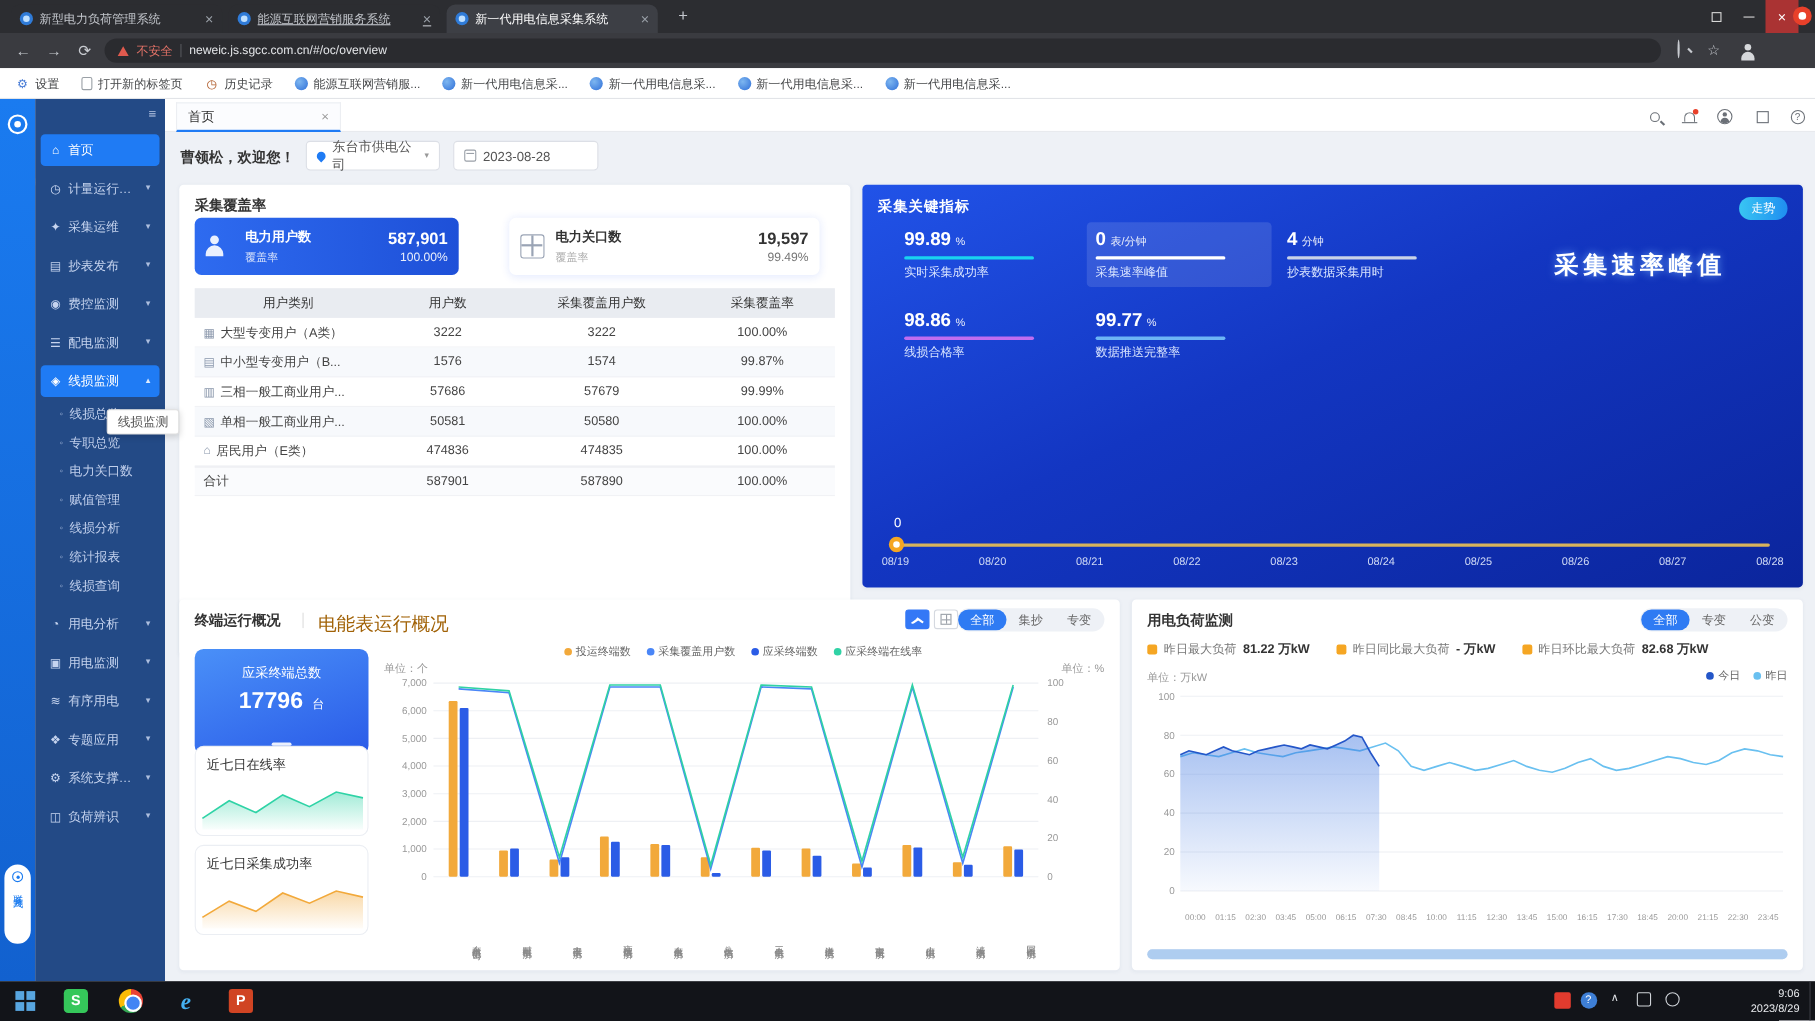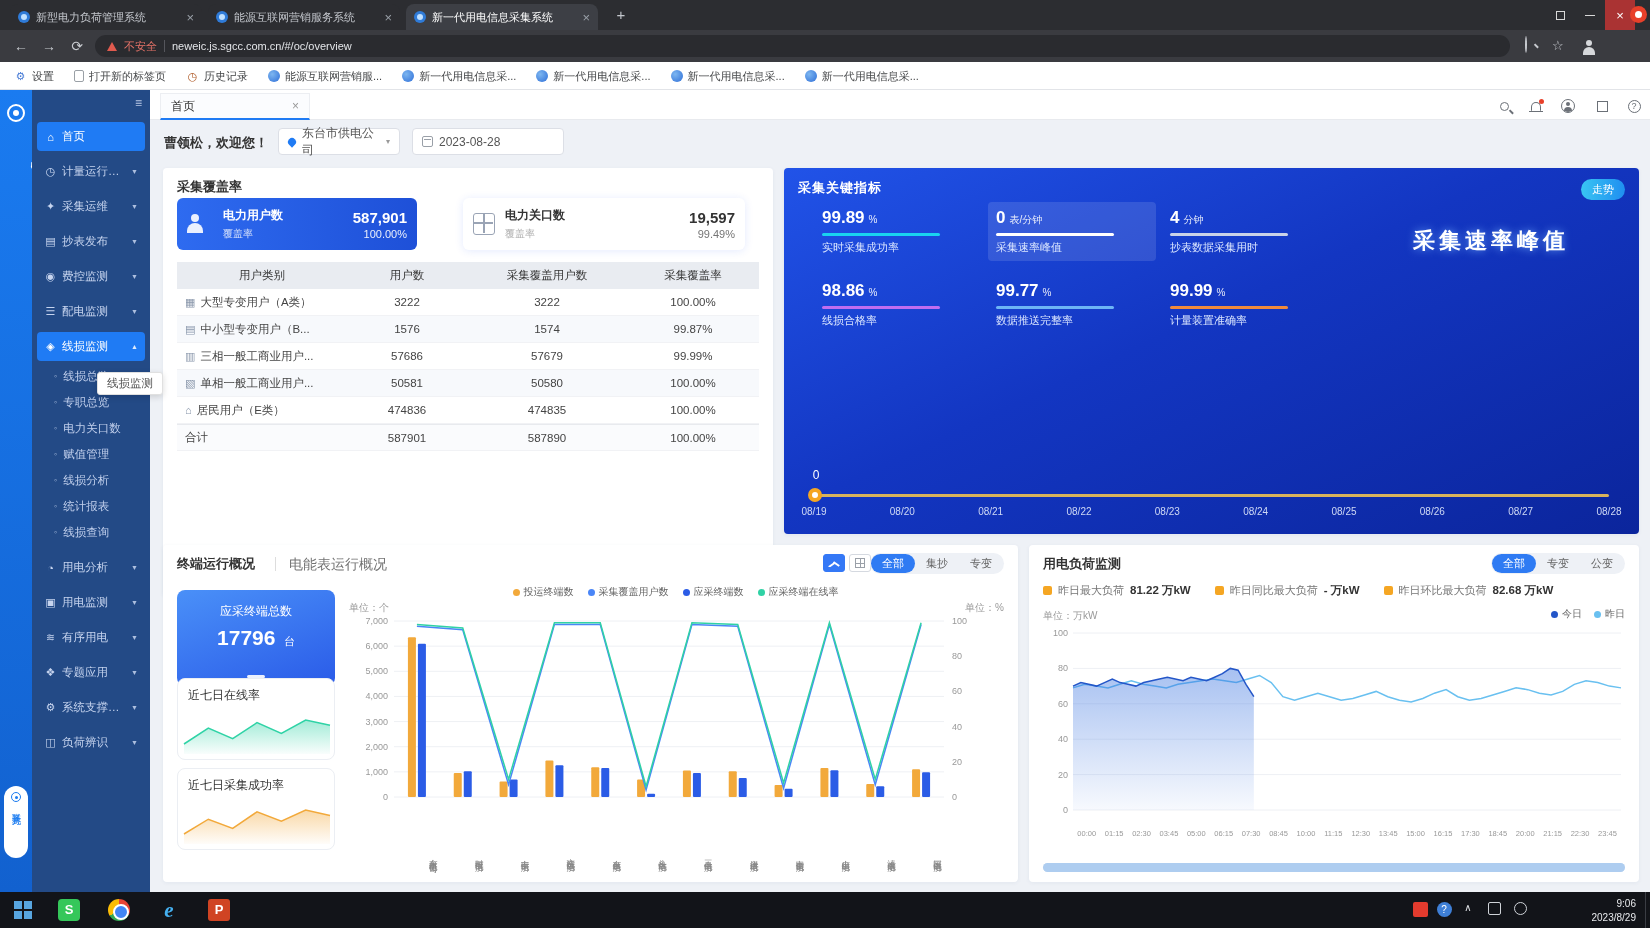--- a/index.html
+++ b/index.html
@@ -86,21 +86,21 @@
 .person-lt::before{content:"";position:absolute;left:4px;top:2px;width:4px;height:4px;border-radius:50%;background:#6b7077;}
 .person-lt::after{content:"";position:absolute;left:2px;top:7px;width:8px;height:5px;border-radius:4px 4px 0 0;background:#6b7077;}
 .expand-ic{width:11px;height:11px;border:1.5px solid #6b7077;position:relative;}
 .help-ic{width:13px;height:13px;border:1.5px solid #6b7077;border-radius:50%;font-size:9px;line-height:11px;text-align:center;color:#6b7077;}
 .help-ic::before{content:"?";}
 
 #userbar{position:absolute;left:0;top:32px;width:1500px;height:44px;}
 #greeting{position:absolute;left:14px;top:12px;font-size:13px;font-weight:bold;color:#333;}
 .inputbox{position:absolute;top:6px;height:27px;background:#fff;border:1px solid #dcdfe6;border-radius:4px;display:flex;align-items:center;gap:6px;padding:0 9px;font-size:12px;color:#555;}
 #orgsel{left:128px;width:122px;}
-#datein{left:262px;width:152px;}
+#datein{left:262px;width:132px;}
 .pin{width:8px;height:8px;background:#1f7bf4;border-radius:50% 50% 50% 0;transform:rotate(-45deg);flex:none;}
 .cal{width:11px;height:11px;border:1.3px solid #9aa0a8;border-radius:2px;position:relative;flex:none;}
 .cal::before{content:"";position:absolute;left:1px;top:2px;width:7px;height:1.3px;background:#9aa0a8;}
 .caret{margin-left:auto;font-size:8px;color:#999;}
 .caret::before{content:"\25BE";}
 
 
 .panel{position:absolute;background:#fff;border-radius:4px;box-shadow:0 1px 4px rgba(30,60,120,.06);}
 .ptitle{position:absolute;left:14px;top:10px;font-size:13px;font-weight:bold;color:#333;}
 #panel-coverage{left:13px;top:78px;width:610px;height:428px;}
@@ -153,21 +153,21 @@
 #kpi-big{position:absolute;right:70px;top:58px;font-size:22px;font-weight:bold;color:#fff;letter-spacing:4px;text-shadow:0 0 8px rgba(120,180,255,.8);}
 #kpi-zero{position:absolute;left:22px;top:300px;width:20px;text-align:center;color:#fff;font-size:12px;}
 #kpi-sliderline{position:absolute;left:30px;top:326px;width:795px;height:3px;background:#d8b35c;border-radius:2px;}
 #kpi-dot{position:absolute;left:24px;top:320px;width:14px;height:14px;border-radius:50%;border:4px solid #f5a623;background:#fff;}
 #kpi-timeline{position:absolute;left:30px;top:338px;width:795px;height:14px;}
 .tld{position:absolute;top:0;transform:translateX(-50%);font-size:10px;color:#cfd9f5;}
 
 
 #term-tab1{position:absolute;left:14px;top:10px;font-size:13px;font-weight:bold;color:#333;}
 #term-div{position:absolute;left:112px;top:12px;width:1px;height:14px;background:#ddd;}
-#term-tab2{position:absolute;left:126px;top:11px;font-size:14px;color:#737373;}
+#term-tab2{position:absolute;left:126px;top:11px;font-size:17px;color:#a16207;}
 .ctoggle{position:absolute;top:9px;width:22px;height:18px;border:1px solid #d5d9e0;border-radius:3px;display:flex;align-items:center;justify-content:center;background:#fff;}
 .ctoggle.on{background:#3478f6;border-color:#3478f6;}
 .zig{width:12px;height:8px;position:relative;overflow:hidden;}
 .zig::before{content:"";position:absolute;left:0;top:5px;width:7px;height:1.5px;background:#fff;transform:rotate(-35deg);}
 .zig::after{content:"";position:absolute;left:5px;top:4px;width:7px;height:1.5px;background:#fff;transform:rotate(35deg);}
 .grid-ic{width:10px;height:10px;border:1px solid #9aa0a8;position:relative;}
 .grid-ic::before{content:"";position:absolute;left:0;top:4px;width:8px;height:1px;background:#9aa0a8;}
 .grid-ic::after{content:"";position:absolute;left:4px;top:0;width:1px;height:8px;background:#9aa0a8;}
 .segwrap{position:absolute;top:8px;display:flex;background:#eef1f6;border-radius:11px;padding:1px;}
 .seg{padding:2px 11px;font-size:11px;color:#666;border-radius:10px;white-space:nowrap;}
@@ -234,21 +234,21 @@
 
 <div id="root">
 
   <div id="titlebar">
     <div id="tabstrip">
         <div class="btab" style="left: 10px;">
           <span class="fav"></span>
           <span class="t">新型电力负荷管理系统</span>
           <span class="x">×</span>
         </div>
-        <div class="btab" style="left: 208px;">
+        <div class="btab" style="left: 208px; text-decoration: underline;">
           <span class="fav"></span>
           <span class="t">能源互联网营销服务系统</span>
           <span class="x">×</span>
         </div>
         <div class="btab active" style="left: 406px;">
           <span class="fav"></span>
           <span class="t">新一代用电信息采集系统</span>
           <span class="x">×</span>
         </div>
       </div>
@@ -571,25 +571,20 @@
           </div>
           <div class="kcell">
             <div class="kval"><span class="kv">98.86</span><span class="ku">%</span></div>
             <div class="kul" style="background: rgb(192, 109, 240);"></div>
             <div class="klb">线损合格率</div>
           </div>
           <div class="kcell">
             <div class="kval"><span class="kv">99.77</span><span class="ku">%</span></div>
             <div class="kul" style="background: rgb(109, 181, 245);"></div>
             <div class="klb">数据推送完整率</div>
-          </div>
-          <div class="kcell">
-            <div class="kval"><span class="kv">99.99</span><span class="ku">%</span></div>
-            <div class="kul" style="background: rgb(240, 138, 60);"></div>
-            <div class="klb">计量装置准确率</div>
           </div>
         </div>
       <div id="kpi-big">采集速率峰值</div>
       <div id="kpi-zero">0</div>
       <div id="kpi-sliderline"></div>
       <div id="kpi-dot"></div>
       <div id="kpi-timeline">
           <span class="tld" style="left: 0px;">08/19</span>
           <span class="tld" style="left: 88.3333px;">08/20</span>
           <span class="tld" style="left: 176.667px;">08/21</span>

